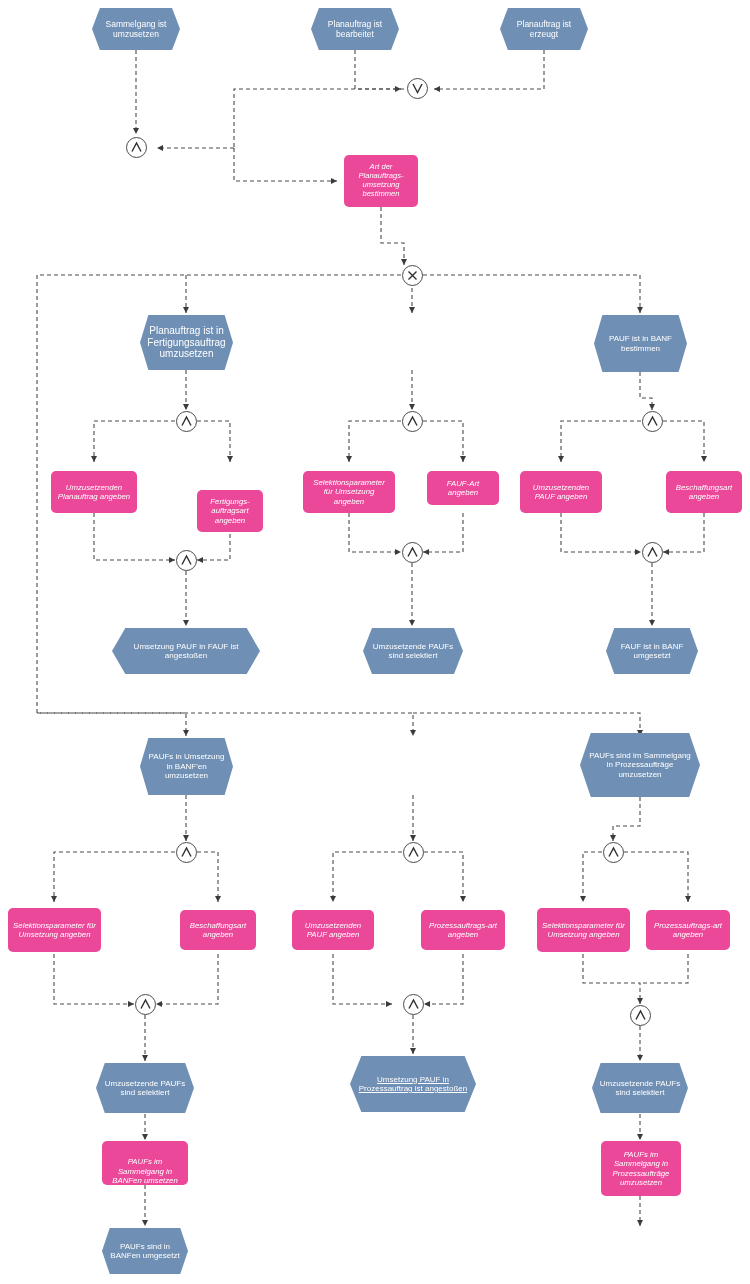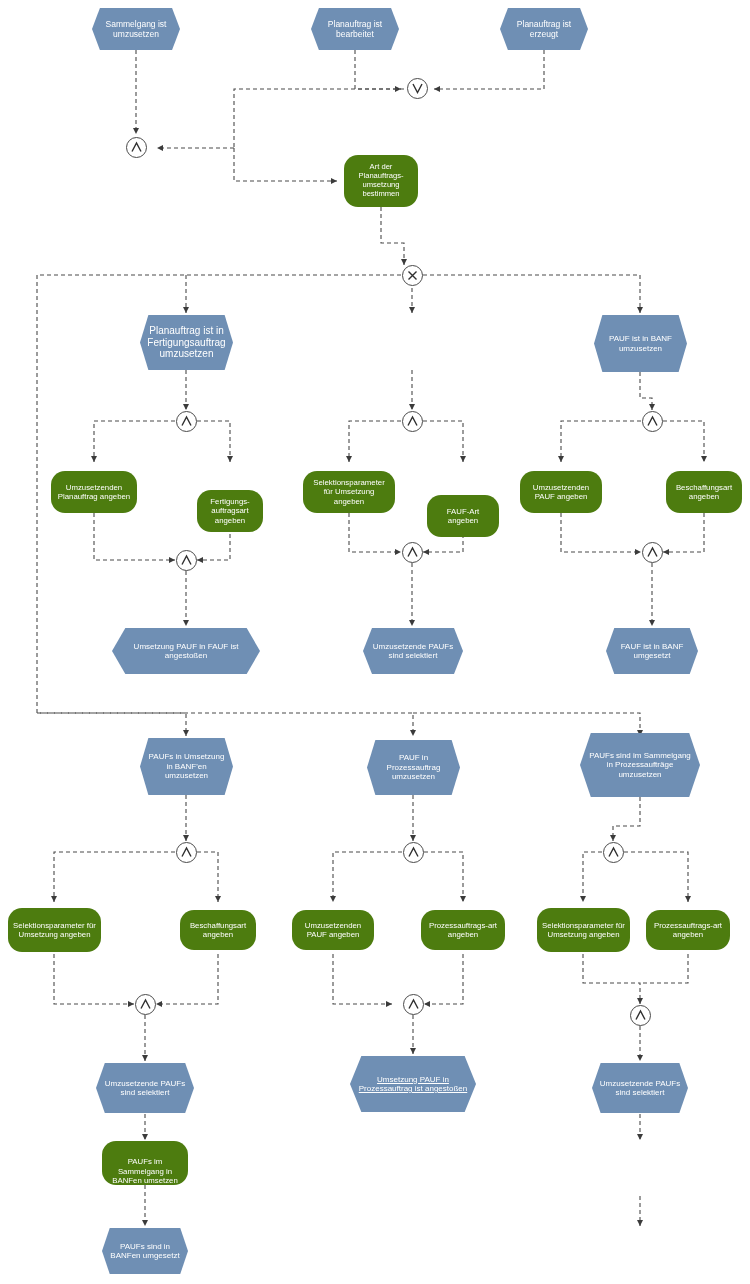--- a/index.html
+++ b/index.html
@@ -10,22 +10,23 @@
   .node{position:absolute;box-sizing:border-box;display:flex;align-items:center;justify-content:center;text-align:center;color:#ffffff;line-height:1.18;}
 
   
   .event{
     background:#6f8fb4;
     -webkit-clip-path:polygon(9% 0%, 91% 0%, 100% 50%, 91% 100%, 9% 100%, 0% 50%);
     clip-path:polygon(9% 0%, 91% 0%, 100% 50%, 91% 100%, 9% 100%, 0% 50%);
   }
   
   .func{
-    background:#4d7c0f;
-    border-radius:14px;
+    background:#ec4899;
+    border-radius:5px;
+    font-style:italic;
   }
   .node span{display:block;padding:0 5px;}
 
   
   .op{position:absolute;width:21px;height:21px;border-radius:50%;background:#ffffff;border:1.3px solid #4a4a4a;box-sizing:border-box;}
   .op svg{position:absolute;left:0;top:0;width:19px;height:19px;}
 </style>
 </head>
 <body>
 
@@ -147,21 +148,21 @@
         <path d="M5.5,5.5 L13.5,13.5 M13.5,5.5 L5.5,13.5" fill="none" stroke="#2f2f2f" stroke-width="1.4"></path>
       </svg>
   </div>
 
   <div class="node event" style="left:140px;top:315px;width:93px;height:55px;font-size:10px;">
     <span>Planauftrag ist in Fertigungsauftrag umzusetzen</span>
   </div>
 
 
   <div class="node event" style="left:594px;top:315px;width:93px;height:57px;font-size:8px;">
-    <span>PAUF ist in BANF umzusetzen</span>
+    <span>PAUF ist in BANF bestimmen</span>
   </div>
 
   <div class="op" style="left:176px;top:411px;">
     <svg viewBox="0 0 19 19">
         <path d="M5,13.5 L9.5,5 L14,13.5" fill="none" stroke="#2f2f2f" stroke-width="1.4"></path>
       </svg>
   </div>
   <div class="op" style="left:402px;top:411px;">
     <svg viewBox="0 0 19 19">
         <path d="M5,13.5 L9.5,5 L14,13.5" fill="none" stroke="#2f2f2f" stroke-width="1.4"></path>
@@ -175,21 +176,21 @@
 
   <div class="node func" style="left:51px;top:471px;width:86px;height:42px;font-size:7.8px;">
     <span>Umzusetzenden Planauftrag angeben</span>
   </div>
   <div class="node func" style="left:197px;top:490px;width:66px;height:42px;font-size:7.8px;">
     <span>Fertigungs-auftragsart angeben</span>
   </div>
   <div class="node func" style="left:303px;top:471px;width:92px;height:42px;font-size:7.8px;">
     <span>Selektionsparameter für Umsetzung angeben</span>
   </div>
-  <div class="node func" style="left:427px;top:471px;width:72px;height:42px;font-size:7.8px;margin-top:24px;">
+  <div class="node func" style="left:427px;top:471px;width:72px;height:34px;font-size:7.8px;">
     <span>FAUF-Art angeben</span>
   </div>
   <div class="node func" style="left:520px;top:471px;width:82px;height:42px;font-size:7.8px;">
     <span>Umzusetzenden PAUF angeben</span>
   </div>
   <div class="node func" style="left:666px;top:471px;width:76px;height:42px;font-size:7.8px;">
     <span>Beschaffungsart angeben</span>
   </div>
 
   <div class="op" style="left:176px;top:550px;">
@@ -214,23 +215,20 @@
   <div class="node event" style="left:363px;top:628px;width:100px;height:46px;font-size:8px;">
     <span>Umzusetzende PAUFs sind selektiert</span>
   </div>
   <div class="node event" style="left:606px;top:628px;width:92px;height:46px;font-size:8px;">
     <span>FAUF ist in BANF umgesetzt</span>
   </div>
 
   <div class="node event" style="left:140px;top:738px;width:93px;height:57px;font-size:8px;">
     <span>PAUFs in Umsetzung in BANF'en umzusetzen</span>
   </div>
-  <div class="node event" style="left:367px;top:740px;width:93px;height:55px;font-size:8px;">
-    <span>PAUF in Prozessauftrag umzusetzen</span>
-  </div>
   <div class="node event" style="left:580px;top:733px;width:120px;height:64px;font-size:8px;text-align:center;">
     <span>PAUFs sind im Sammelgang in Prozessaufträge umzusetzen</span>
   </div>
 
   <div class="op" style="left:176px;top:842px;">
     <svg viewBox="0 0 19 19">
         <path d="M5,13.5 L9.5,5 L14,13.5" fill="none" stroke="#2f2f2f" stroke-width="1.4"></path>
       </svg>
   </div>
   <div class="op" style="left:403px;top:842px;">
@@ -285,18 +283,21 @@
   <div class="node event" style="left:350px;top:1056px;width:126px;height:56px;font-size:8px;text-decoration:underline;">
     <span>Umsetzung PAUF in Prozessauftrag ist angestoßen</span>
   </div>
   <div class="node event" style="left:592px;top:1063px;width:96px;height:50px;font-size:8px;">
     <span>Umzusetzende PAUFs sind selektiert</span>
   </div>
 
   <div class="node func" style="left:102px;top:1141px;width:86px;height:44px;font-size:7.8px;align-items:flex-end;">
     <span>PAUFs im Sammelgang in BANFen umsetzen</span>
   </div>
+  <div class="node func" style="left:601px;top:1141px;width:80px;height:55px;font-size:7.8px;">
+    <span>PAUFs im Sammelgang in Prozessaufträge umzusetzen</span>
+  </div>
 
   <div class="node event" style="left:102px;top:1228px;width:86px;height:46px;font-size:8px;">
     <span>PAUFs sind in BANFen umgesetzt</span>
   </div>
 
 </div>
 
 </body></html>

